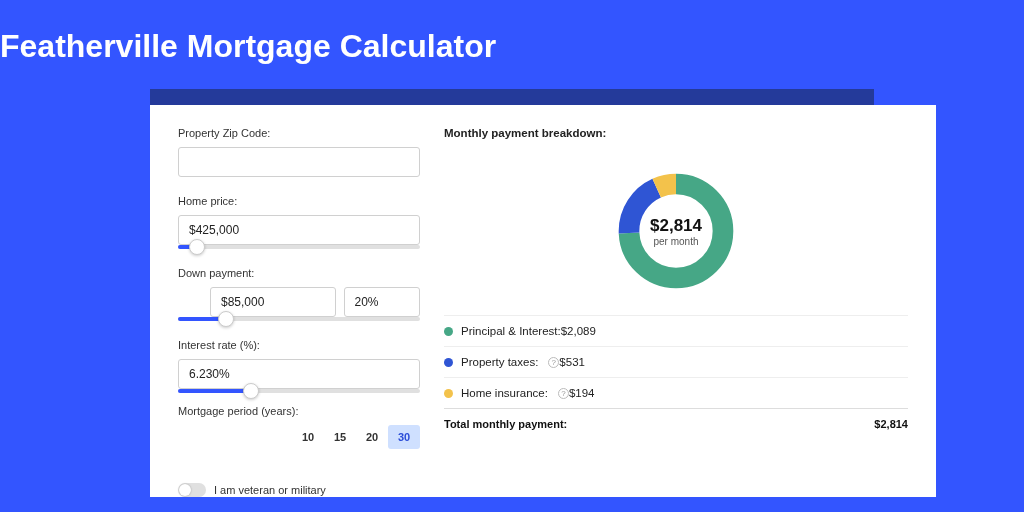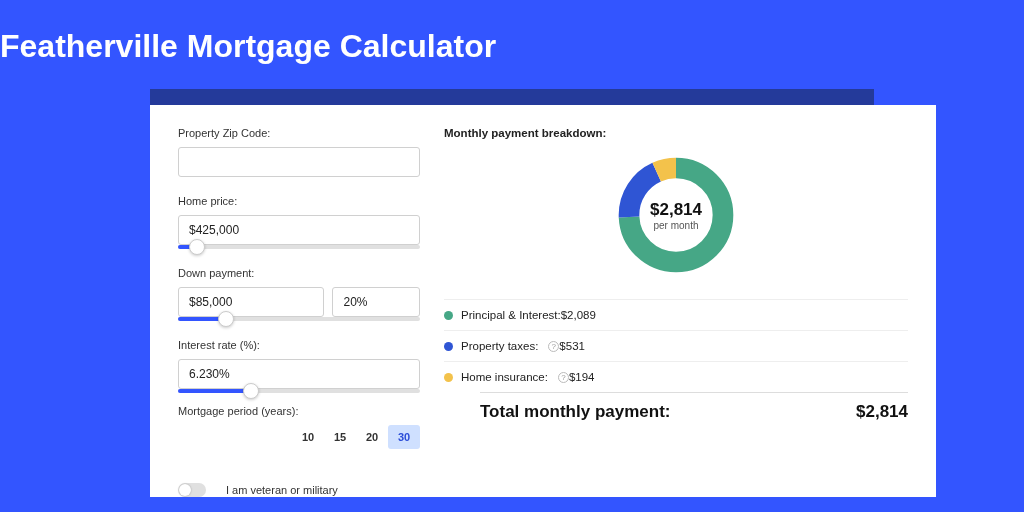--- a/index.html
+++ b/index.html
@@ -83,21 +83,21 @@
     width: 16px;
     height: 16px;
     background: #fff;
     border: 1px solid #ccc;
     border-radius: 50%;
     box-shadow: 0 1px 3px rgba(0,0,0,0.2);
     transform: translateX(-50%);
   }
 
   .down-row { display: flex; gap: 8px; }
-  .down-row .input:first-child { flex: 1.9; }
+  .down-row .input:first-child { flex: 1.9; margin-left: 32px; }
   .down-row .input:last-child { flex: 1; }
 
   .period-btns { display: flex; gap: 0; margin-bottom: 34px; justify-content: flex-end; }
   .period-btn {
     width: 32px;
     height: 24px;
     font-size: 11px;
     font-weight: 600;
     color: #333;
     background: #fff;
@@ -121,23 +121,23 @@
   .toggle-knob {
     position: absolute;
     left: 1px;
     top: 1px;
     width: 12px;
     height: 12px;
     background: #fff;
     border-radius: 50%;
     box-shadow: 0 0 2px rgba(0,0,0,0.3);
   }
-  .toggle-label { font-size: 11px; color: #333; margin-left: 12px; }
-
-  .breakdown-title { font-size: 11.5px; font-weight: 700; color: #222; margin-bottom: 14px; }
+  .toggle-label { font-size: 11px; color: #333; }
+
+  .breakdown-title { font-size: 11.5px; font-weight: 700; color: #222; margin-bottom: 30px; }
 
   .donut-wrap { display:flex; justify-content:center; margin-bottom: 22px; margin-top: 4px; }
   .donut { position: relative; width: 124px; height: 124px; }
   .donut svg { width: 124px; height: 124px; transform: rotate(-90deg); }
   .donut-center {
     position: absolute;
     left: 0; top: 0; width: 100%; height: 100%;
     display: flex; flex-direction: column; align-items: center; justify-content: center;
   }
   .donut-val { font-size: 17px; font-weight: 700; color: #111; }
@@ -158,21 +158,21 @@
   .dot-yellow { background: #f3c24b; }
   .info-ic {
     display:inline-flex; align-items:center; justify-content:center;
     width: 11px; height: 11px; border:1px solid #bbb; border-radius:50%;
     font-size: 8px; color:#999; margin-left:2px;
   }
   .bk-total {
     display:flex; justify-content:space-between;
     border-top: 1px solid #ddd;
     padding: 9px 0;
-    font-size: 17px; font-weight:700; color:#111;margin-left:36px;
+    font-size: 11px; font-weight:700; color:#111;
   }
 
   .amort { margin-top: 20px; border-top: 1px solid #eee; padding-top: 14px; }
   .amort-title { font-size: 11.5px; font-weight: 700; margin-bottom: 10px; color:#111; }
   .amort-text { font-size: 10.5px; color: #555; line-height: 1.4; }
 </style>
 </head>
 <body>
 
 <div class="outer">

